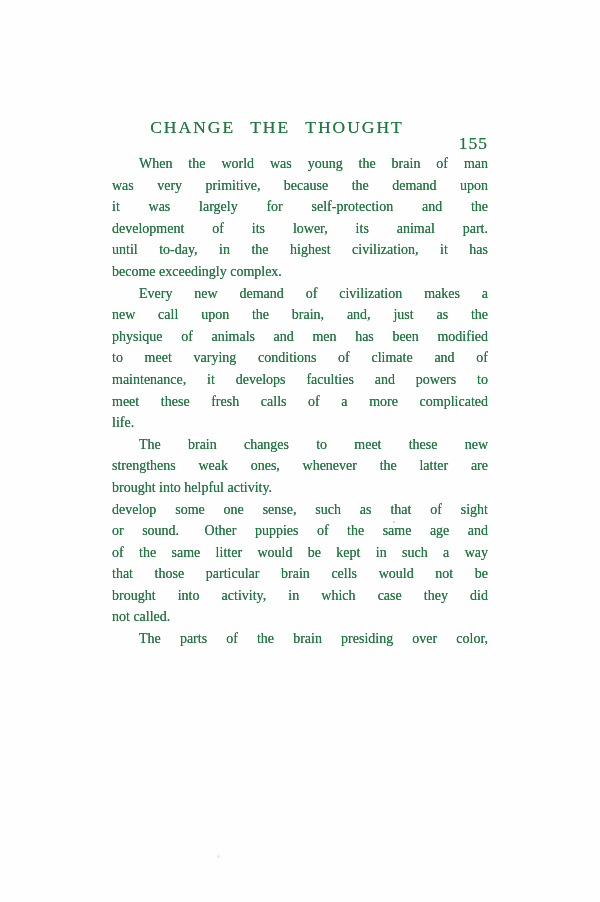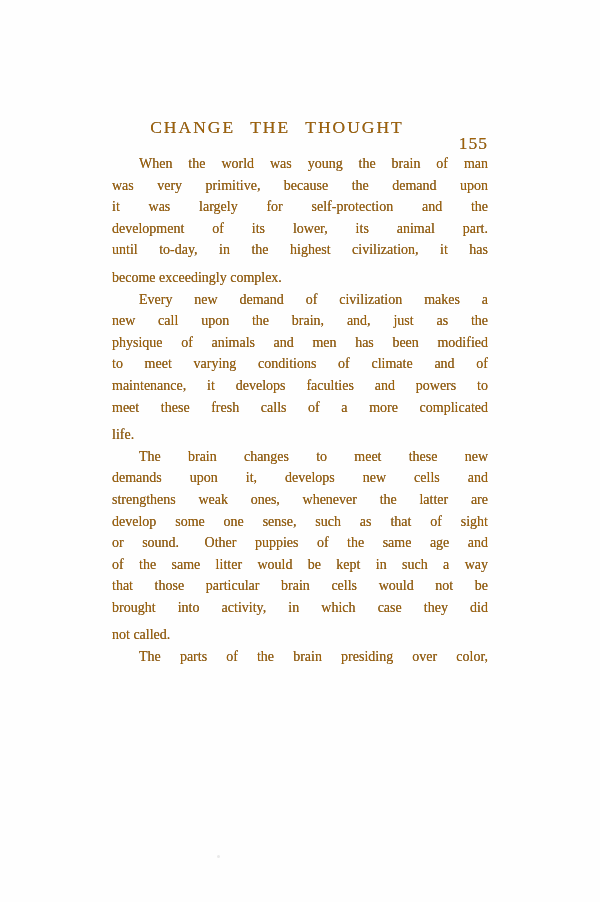--- a/index.html
+++ b/index.html
@@ -7,21 +7,21 @@
     padding: 0;
     background: #ffffff;
   }
   .page {
     position: relative;
     width: 600px;
     height: 902px;
     background: #fefefe;
     overflow: hidden;
     font-family: "Liberation Serif", "DejaVu Serif", serif;
-    color: #a16207;
+    color: #15803d;
   }
   .running-head {
     position: absolute;
     top: 117px;
     left: 112px;
     width: 376px;
     height: 22px;
     text-align: center;
     font-size: 17.5px;
     letter-spacing: 2px;
@@ -49,21 +49,21 @@
     font-size: 14px;
     line-height: 21.6px;
     text-shadow: 0 0 0.35px rgba(25,22,20,0.65);
   }
   .paragraph { margin: 0; }
   .line {
     text-align: justify;
     text-align-last: justify;
     white-space: normal;
   }
-  .line.lastline { text-align-last: left; margin-top: 6px; }
+  .line.lastline { text-align-last: left; }
   .line.indent { text-indent: 27px; }
   .speck {
     position: absolute;
     border-radius: 50%;
   }
   .speck-a {
     left: 393px; top: 521px;
     width: 2px; height: 2px;
     background: #c9c9c9;
   }
@@ -96,22 +96,22 @@
         <div class="line indent">Every new demand of civilization makes a</div>
         <div class="line">new call upon the brain, and, just as the</div>
         <div class="line">physique of animals and men has been modified</div>
         <div class="line">to meet varying conditions of climate and of</div>
         <div class="line">maintenance, it develops faculties and powers to</div>
         <div class="line">meet these fresh calls of a more complicated</div>
         <div class="line lastline">life.</div>
       </div>
       <div class="paragraph">
         <div class="line indent">The brain changes to meet these new</div>
-        <div class="line">demands upon it, develops new cells and</div>
         <div class="line">strengthens weak ones, whenever the latter are</div>
+        <div class="line lastline">brought into helpful activity.</div>
       </div>
       <div class="paragraph">
         <div class="line">develop some one sense, such as that of sight</div>
         <div class="line">or sound.  Other puppies of the same age and</div>
         <div class="line">of the same litter would be kept in such a way</div>
         <div class="line">that those particular brain cells would not be</div>
         <div class="line">brought into activity, in which case they did</div>
         <div class="line lastline">not called.</div>
       </div>
       <div class="paragraph">

